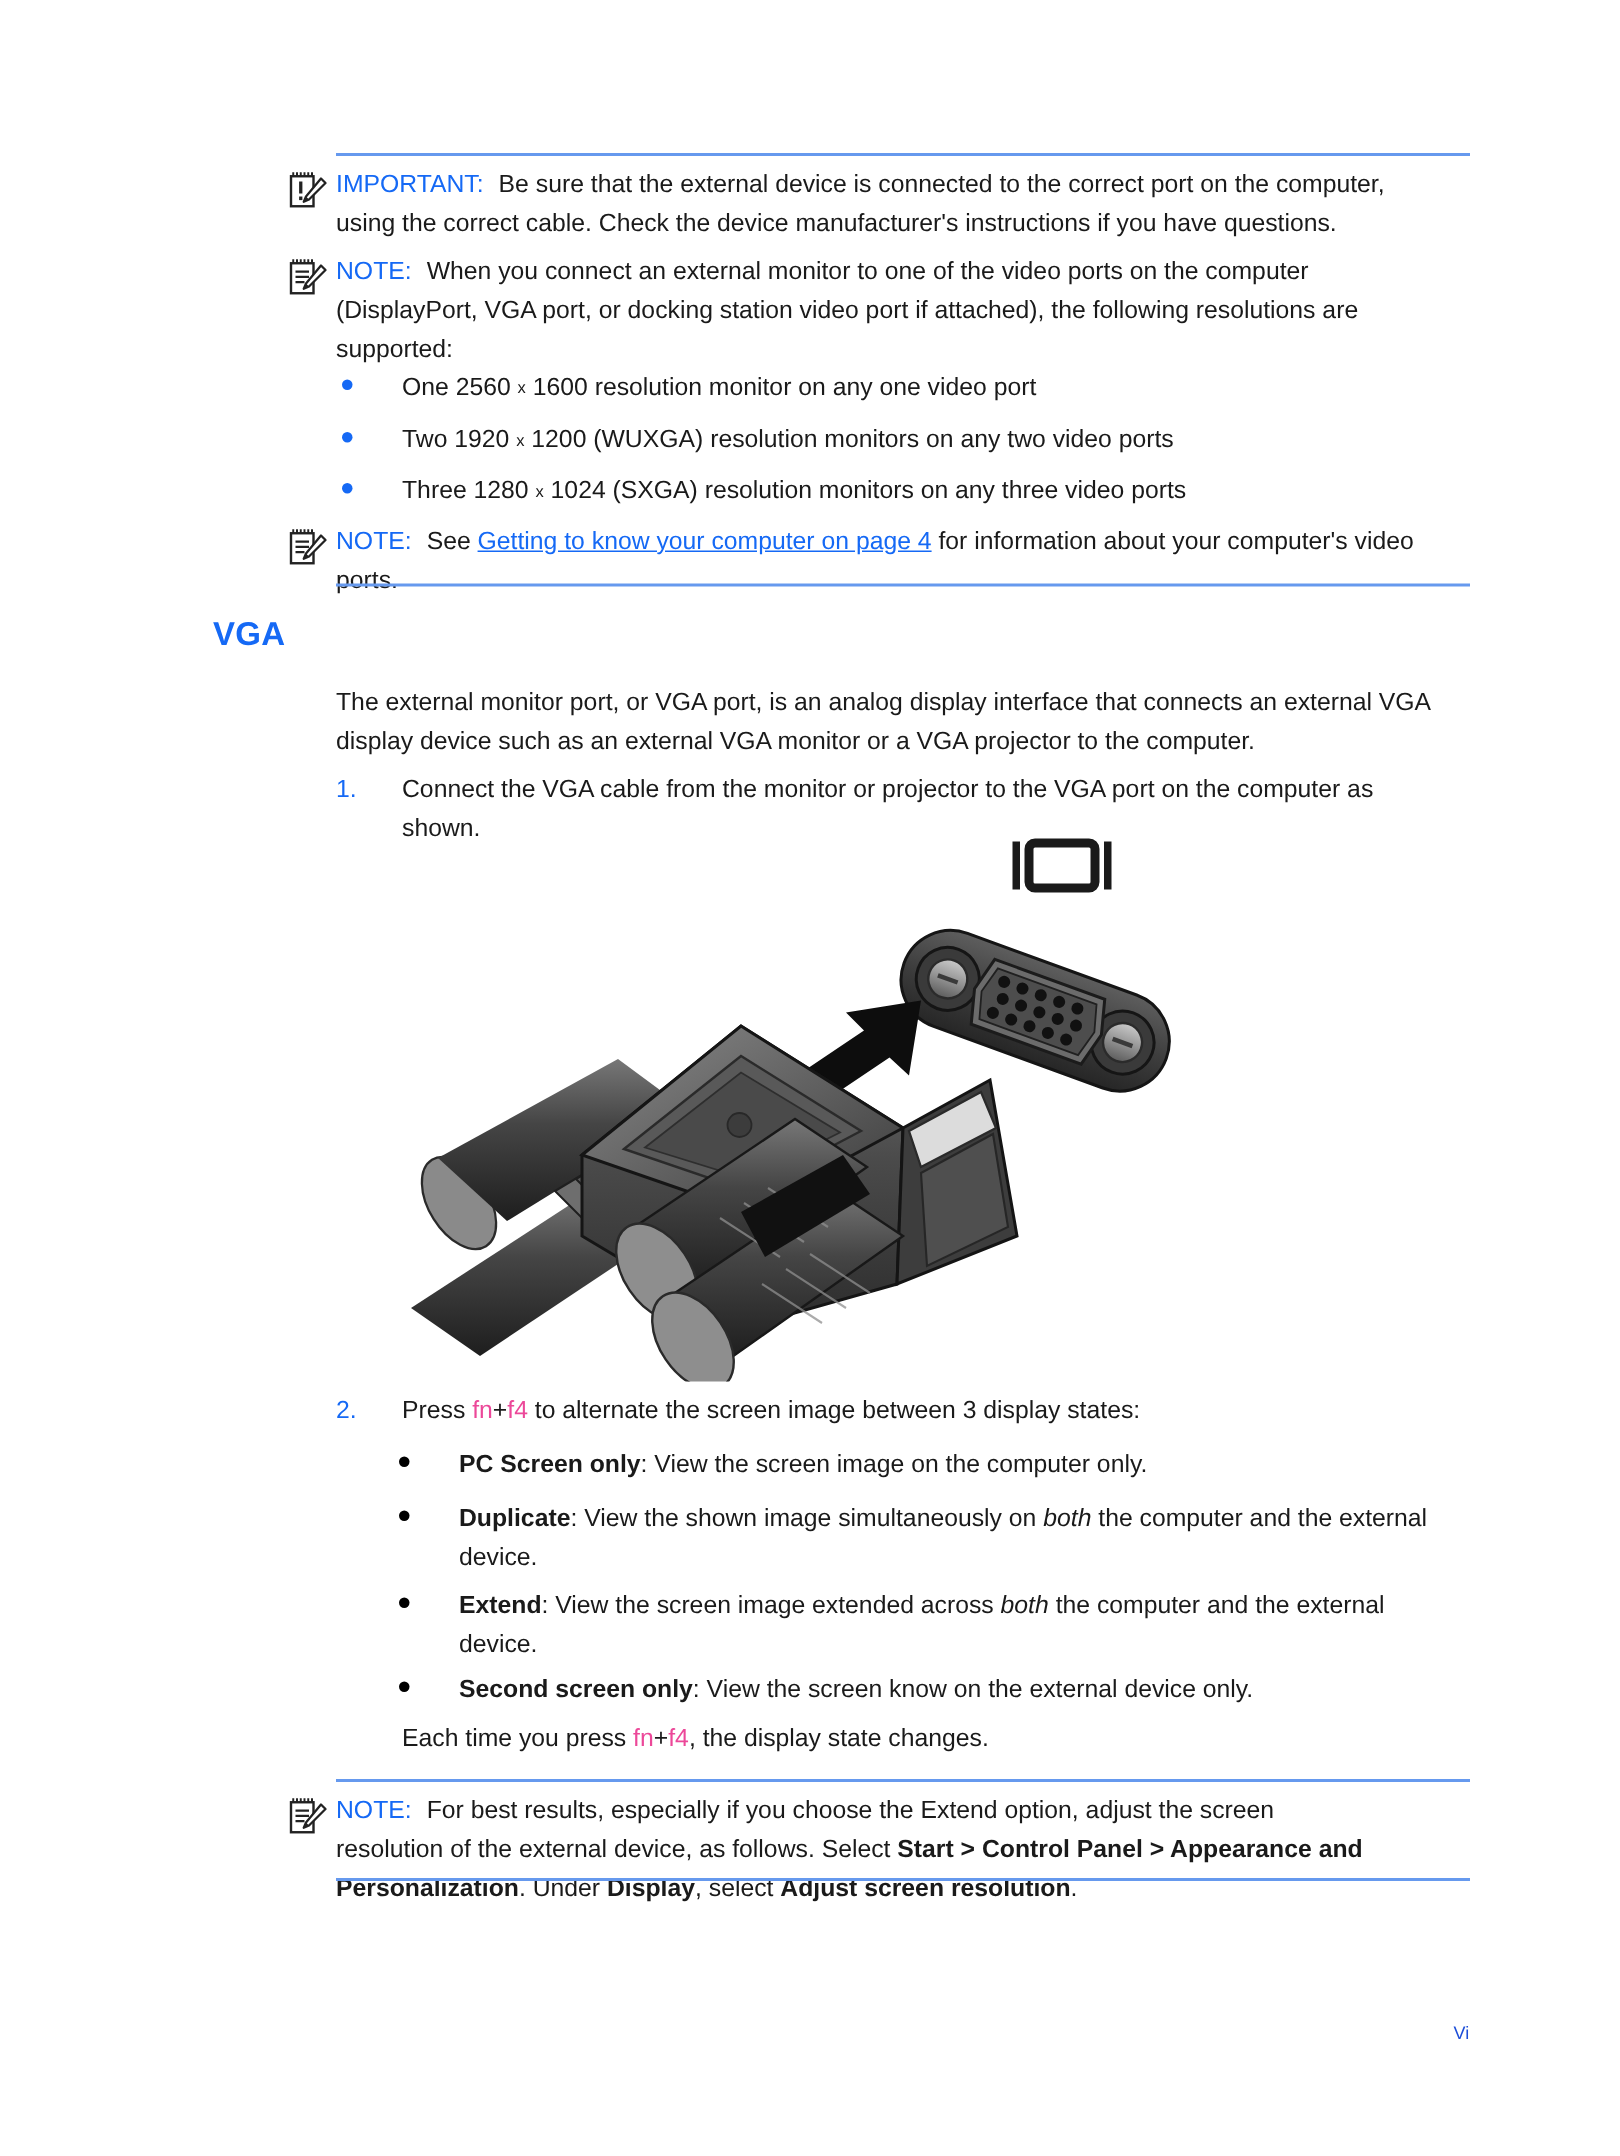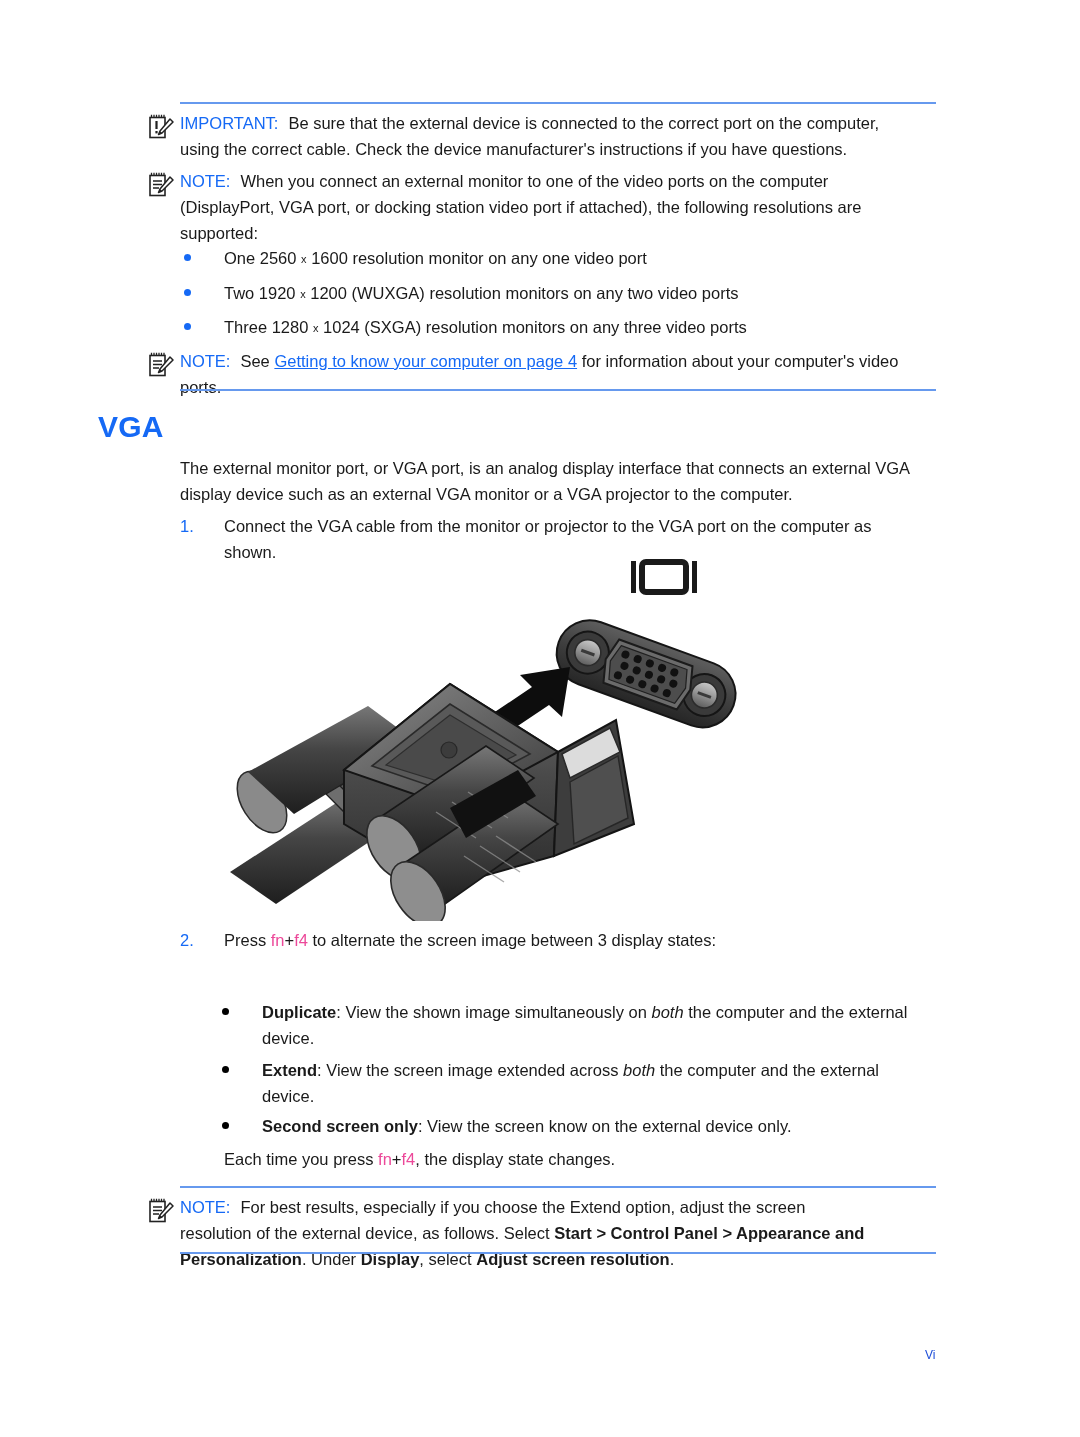--- a/index.html
+++ b/index.html
@@ -10,20 +10,21 @@
   body {
     font-family: "Liberation Sans", sans-serif;
     color: #000000;
   }
   #page {
     position: relative;
     width: 936px;
     height: 1437px;
     background: #ffffff;
     overflow: hidden;
+    margin-left: 44px;
   }
 
   
   .body-text {
     font-size: 16.5px;
     line-height: 26px;
     color: #1a1a1a;
   }
   .blue { color: #ec4899; }
   .bold { font-weight: bold; }
@@ -66,21 +67,21 @@
     position: absolute;
     left: 0px;
     top: 3px;
     width: 26px;
     height: 28px;
   }
 
   
   .h1 {
     position: absolute;
-    font-size: 30px;
+    font-size: 22px;
     font-weight: bold;
     color: #1569f5;
     letter-spacing: 0.2px;
   }
 
   
   .li {
     position: absolute;
     width: 800px;
   }
@@ -333,20 +334,26 @@
     </svg>
   </div>
 
   <div class="li" style="left:180px; top:927px;">
     <span class="marker num">2.</span>
     <div class="li-text body-text">
       <span>Press </span><span class="blue">fn</span><span>+</span><span class="blue">f4</span><span> to alternate the screen image between 3 display states:</span>
     </div>
   </div>
 
+  <div class="li" style="left:218px; top:963px;">
+    <span class="marker"><span class="bullet-dot black"></span></span>
+    <div class="li-text body-text">
+      <span class="bold">PC Screen only</span><span>: View the screen image on the computer only.</span>
+    </div>
+  </div>
 
   <div class="li" style="left:218px; top:999px;">
     <span class="marker"><span class="bullet-dot black"></span></span>
     <div class="li-text body-text">
       <span class="bold">Duplicate</span><span>: View the shown image simultaneously on </span><span class="ital">both</span><span> the computer and the external</span><br>
       <span>device.</span>
     </div>
   </div>
 
   <div class="li" style="left:218px; top:1057px;">

